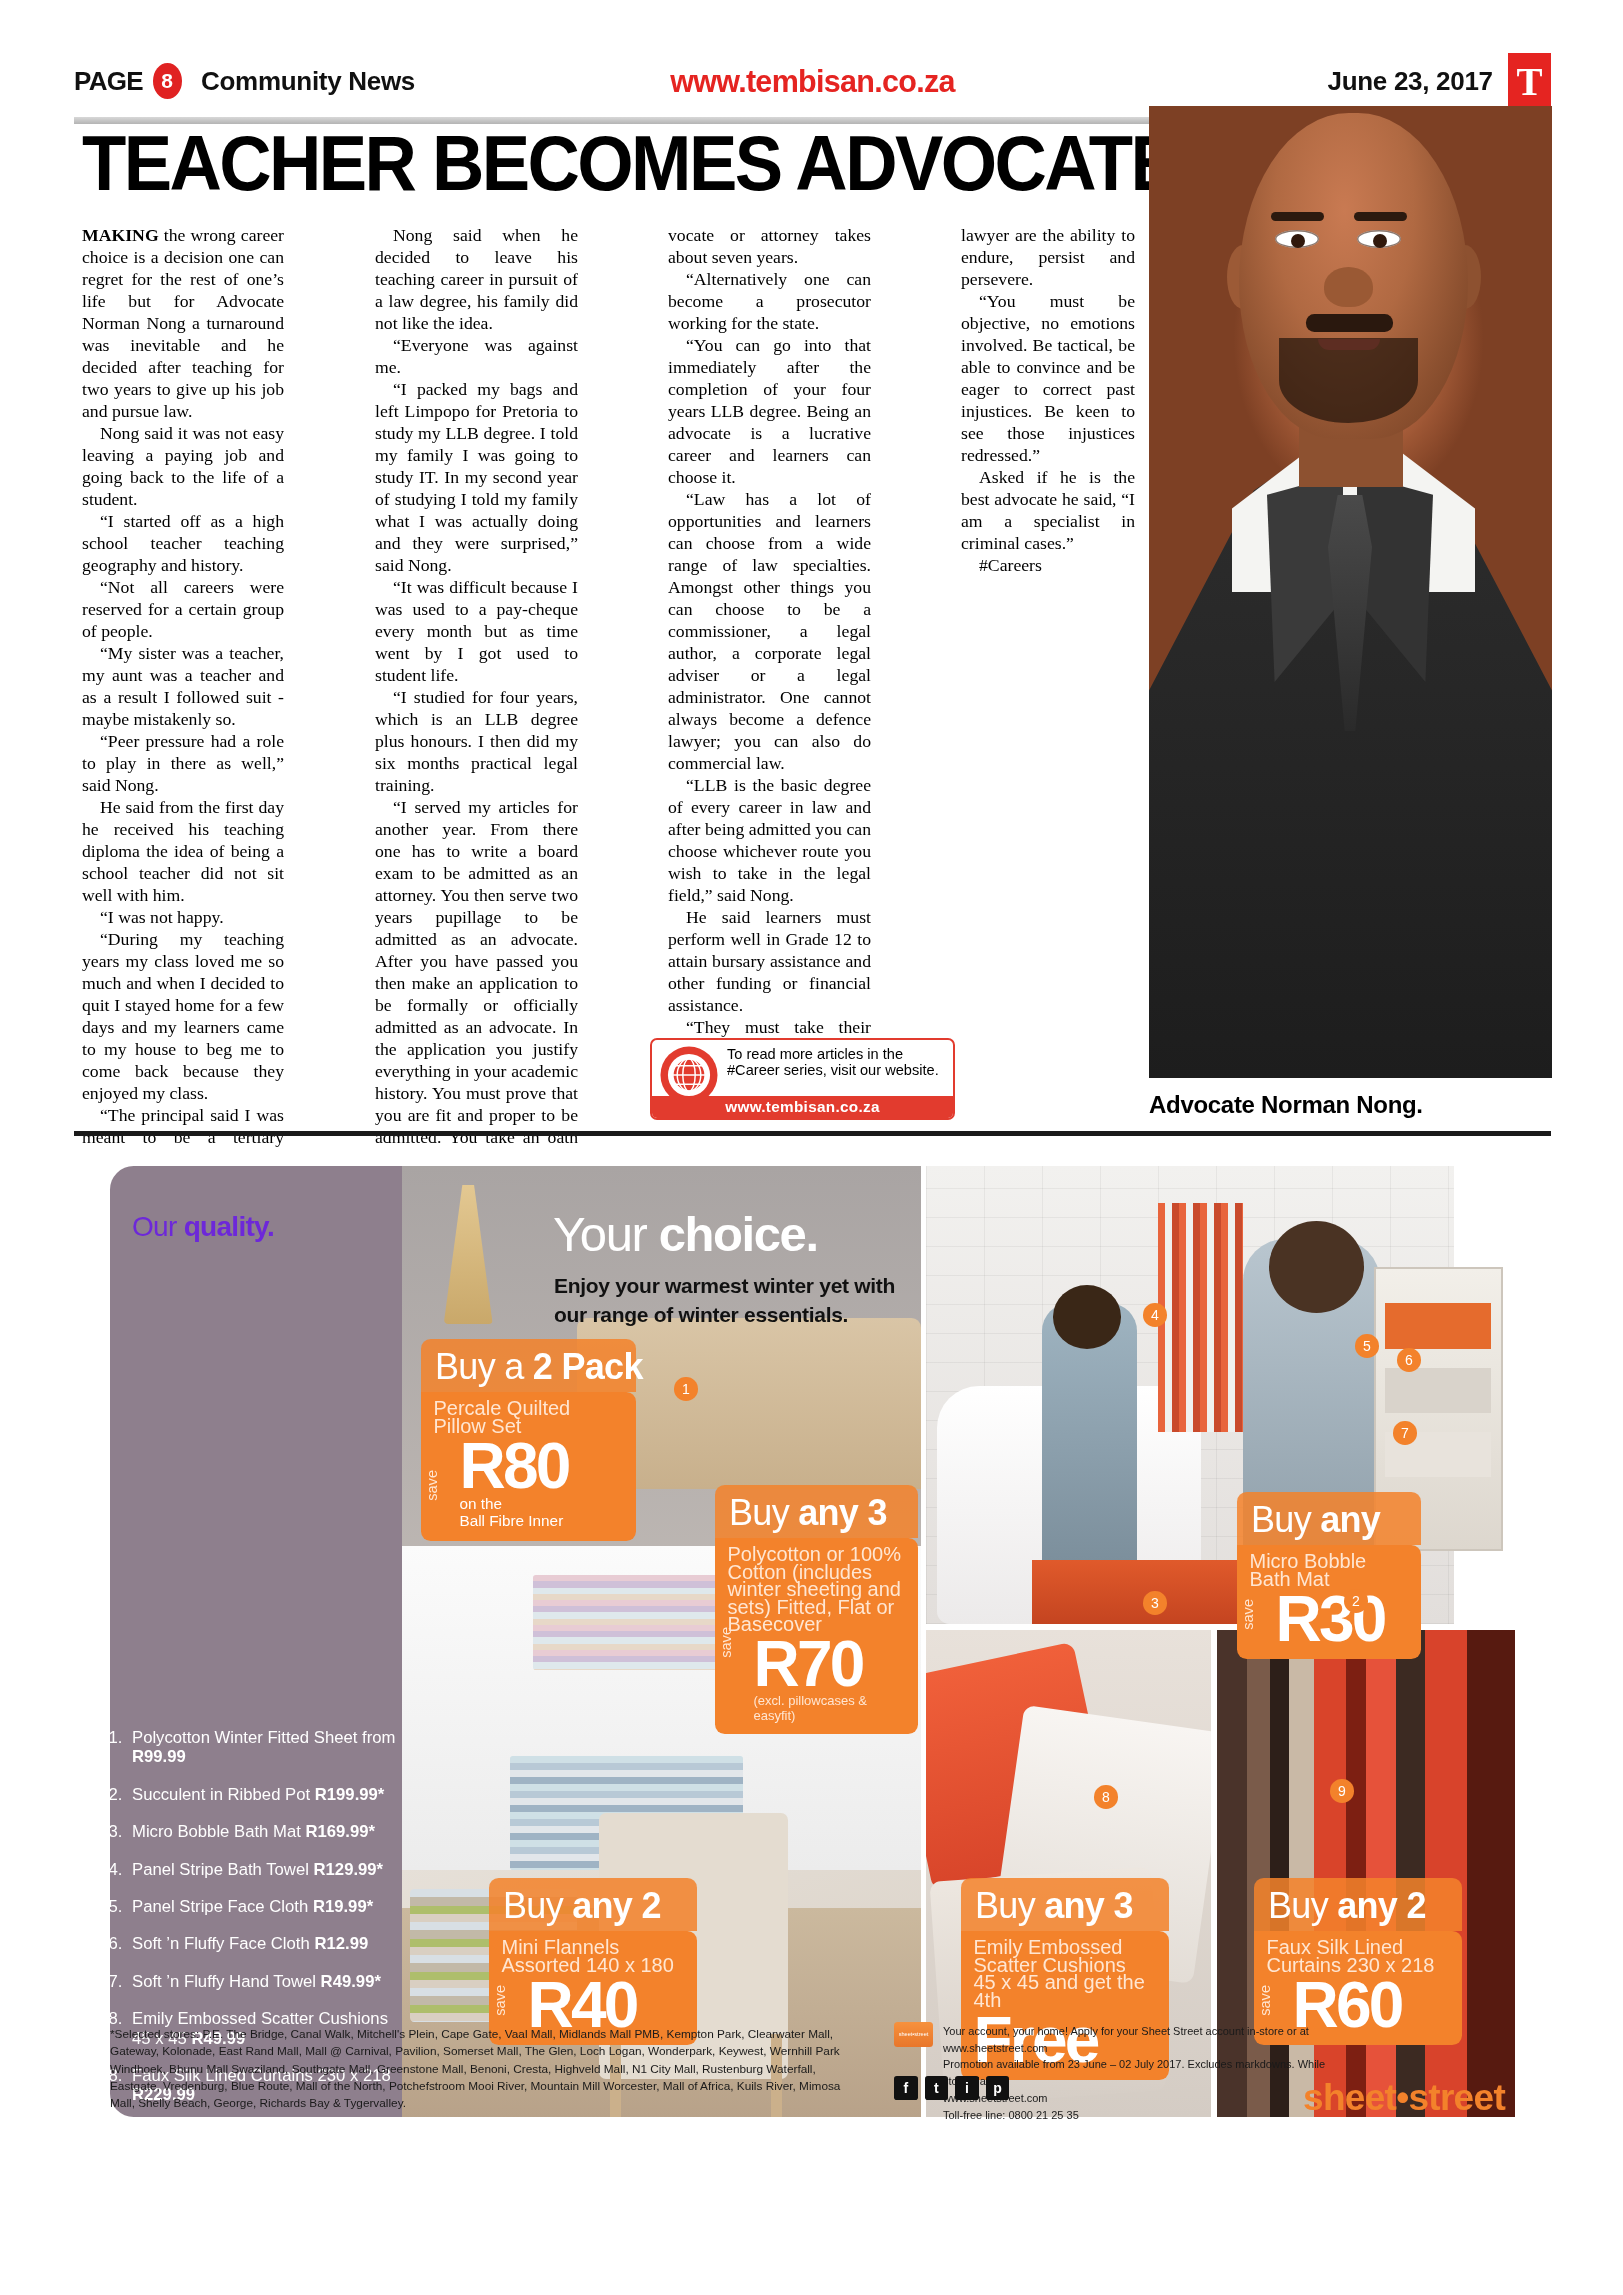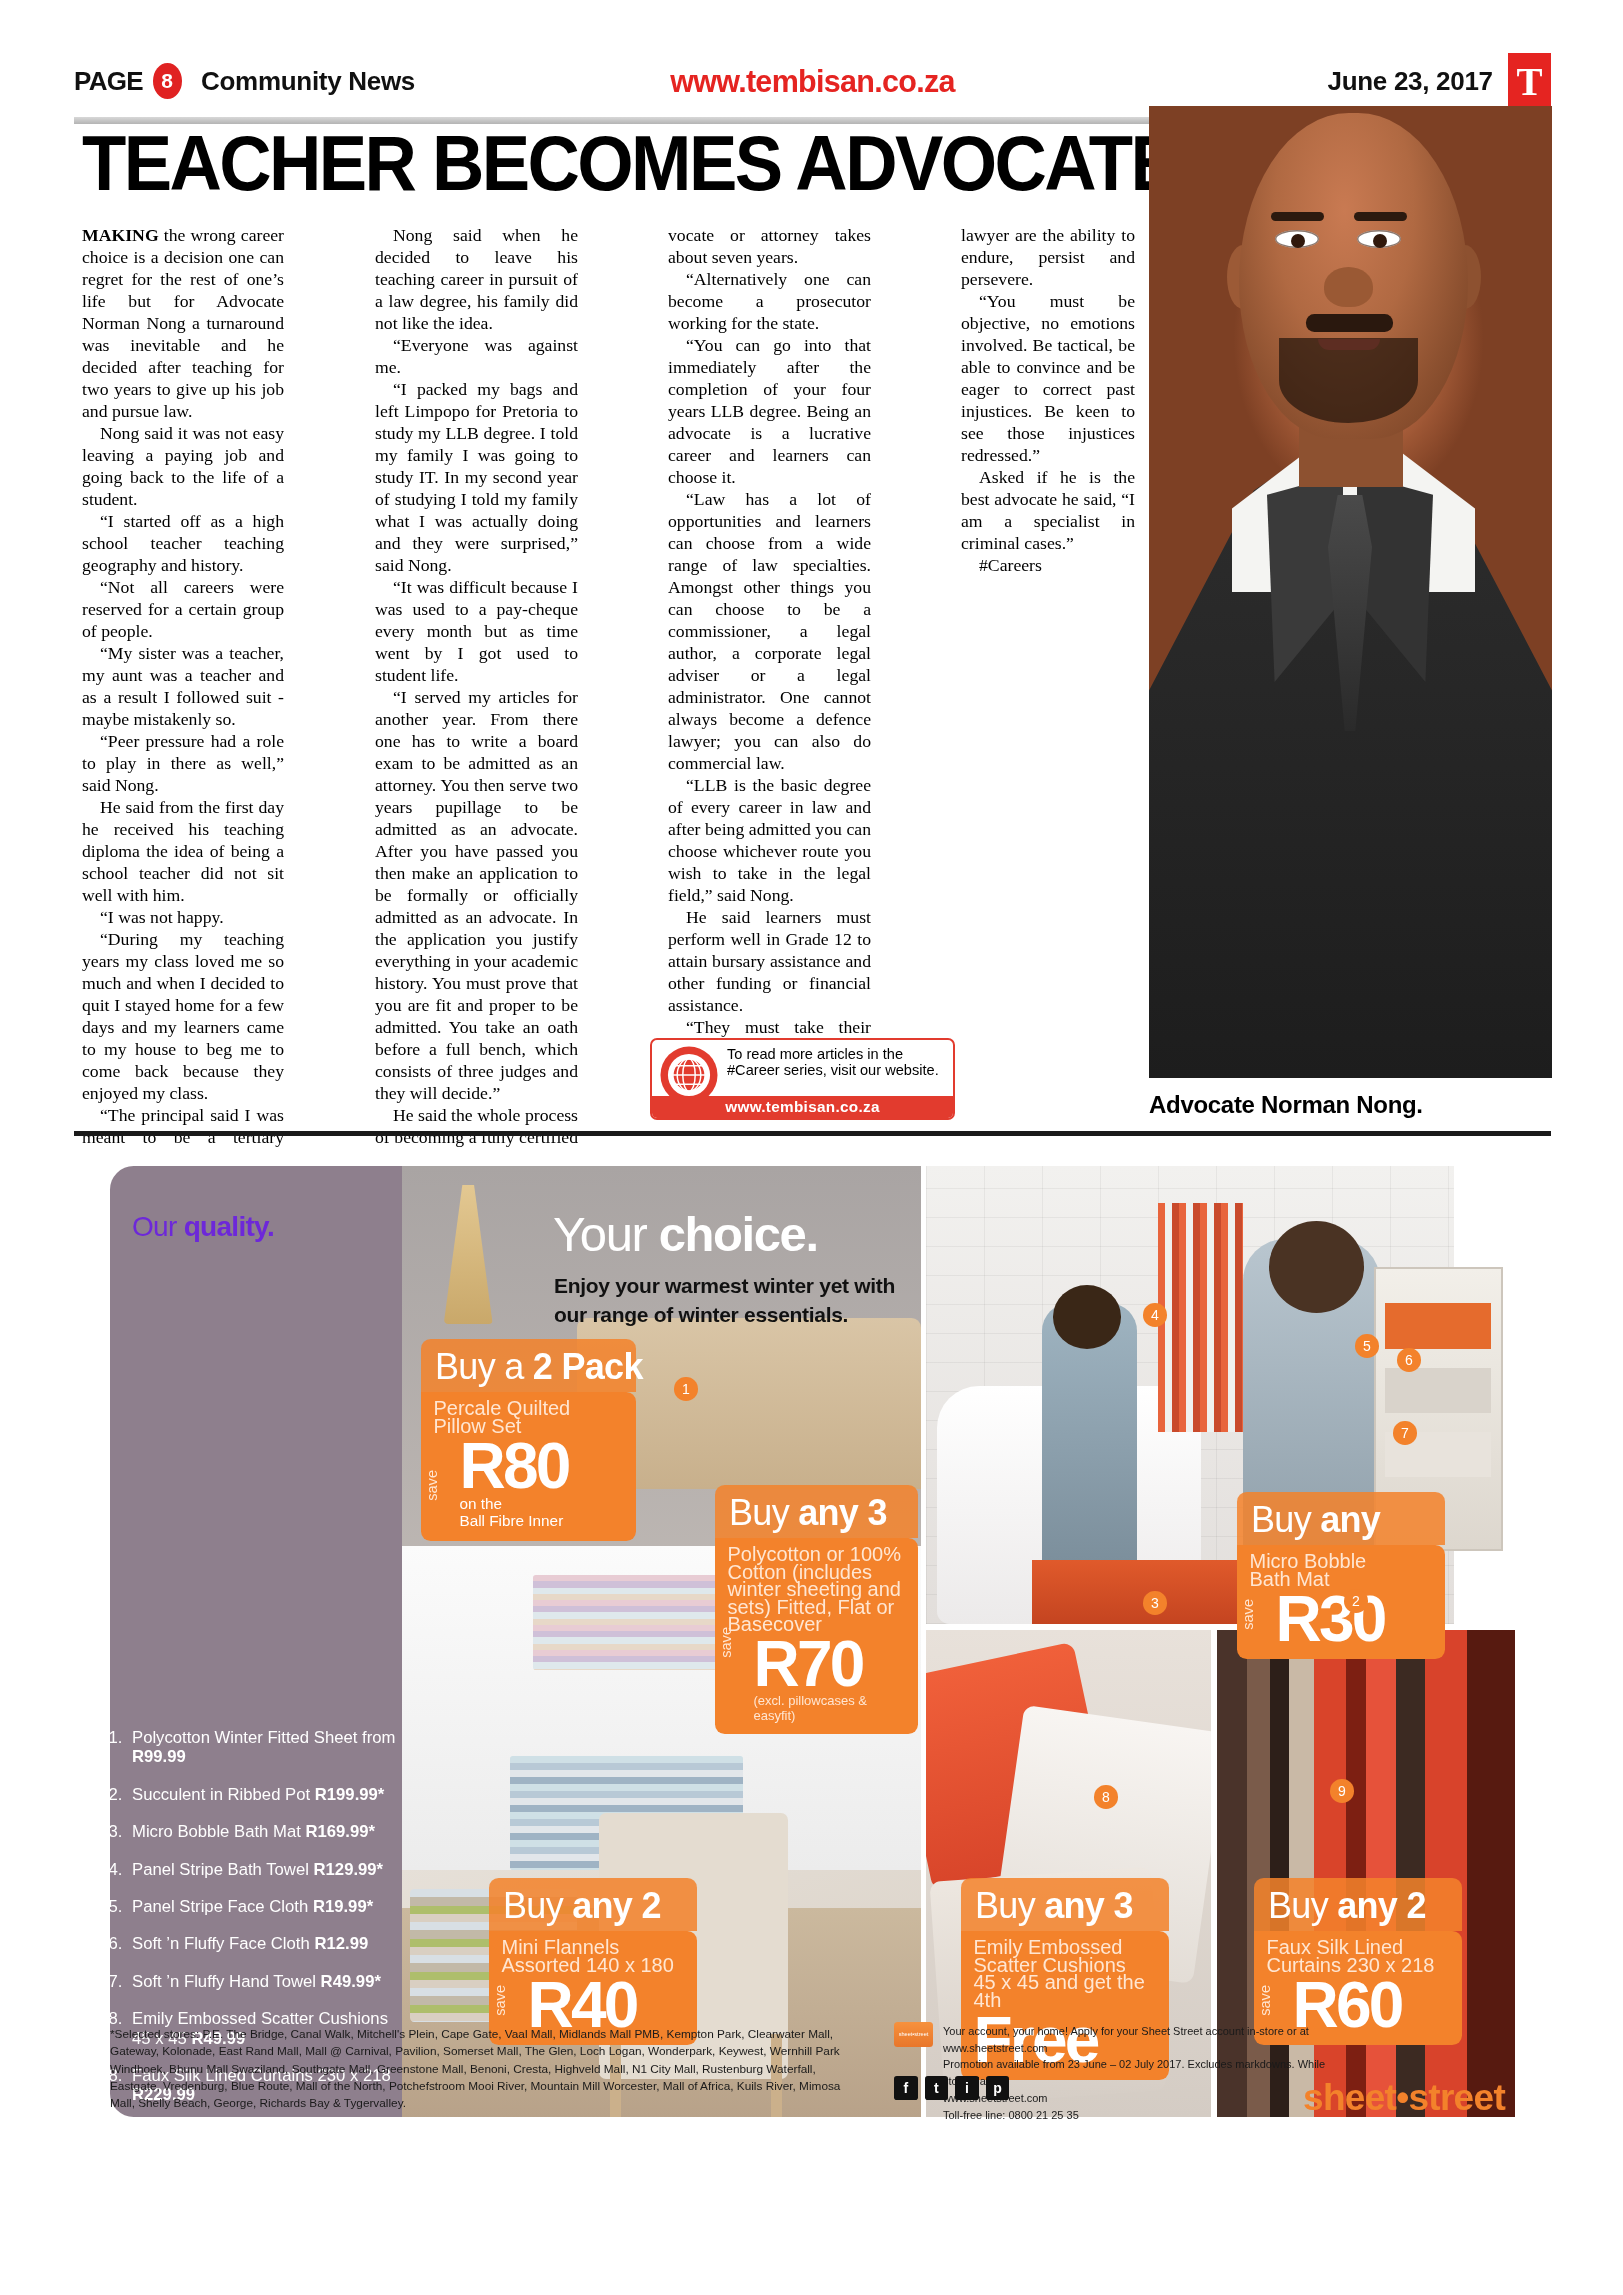--- a/index.html
+++ b/index.html
@@ -471,20 +471,21 @@
       <p>“I was not happy.</p>
       <p>“During my teaching years my class loved me so much and when I decided to quit I stayed home for a few days and my learners came to my house to beg me to come back because they enjoyed my class.</p>
       <p>“The principal said I was meant to be a tertiary lecturer, not a high school teacher.”</p>
     </div>
 
     <div class="col" id="col2">
       <p>Nong said when he decided to leave his teaching career in pursuit of a law degree, his family did not like the idea.</p>
       <p>“Everyone was against me.</p>
       <p>“I packed my bags and left Limpopo for Pretoria to study my LLB degree. I told my family I was going to study IT. In my second year of studying I told my family what I was actually doing and they were surprised,” said Nong.</p>
       <p>“It was difficult because I was used to a pay-cheque every month but as time went by I got used to student life.</p>
+      <p>“I studied for four years, which is an LLB degree plus honours. I then did my six months practical legal training.</p>
       <p>“I served my articles for another year. From there one has to write a board exam to be admitted as an attorney. You then serve two years pupillage to be admitted as an advocate. After you have passed you then make an application to be formally or officially admitted as an advocate. In the application you justify everything in your academic history. You must prove that you are fit and proper to be admitted. You take an oath before a full bench, which consists of three judges and they will decide.”</p>
       <p>He said the whole process of becoming a fully certified ad-</p>
     </div>
 
     <div class="col" id="col3">
       <p class="first">vocate or attorney takes about seven years.</p>
       <p>“Alternatively one can become a prosecutor working for the state.</p>
       <p>“You can go into that immediately after the completion of your four years LLB degree. Being an advocate is a lucrative career and learners can choose it.</p>
       <p>“Law has a lot of opportunities and learners can choose from a wide range of law specialties. Amongst other things you can choose to be a commissioner, a legal author, a corporate legal adviser or a legal administrator. One cannot always become a defence lawyer; you can also do commercial law.</p>
       <p>“LLB is the basic degree of every career in law and after being admitted you can choose whichever route you wish to take in the legal field,” said Nong.</p>
@@ -595,21 +596,21 @@
     <div class="badge" id="badge-sheeting" style="left:641px; top:333px; width:203px;">
       <div class="bhead"><span>Buy </span><b>any 3</b></div>
       <div class="bbody">
         <div class="bdesc">Polycotton or 100% Cotton (includes winter sheeting and sets) Fitted, Flat or Basecover</div>
         <div class="bsave" style="top:89px;">save</div>
         <div class="bprice" style="margin-left:26px;">R70</div>
         <div class="bsub" style="margin-left:26px;">(excl. pillowcases &amp; easyfit)</div>
       </div>
     </div>
 
-    <div class="badge" id="badge-bathmat" style="left:1163px; top:340px; width:208px;">
+    <div class="badge" id="badge-bathmat" style="left:1163px; top:340px; width:184px;">
       <div class="bhead"><span>Buy </span><b>any</b></div>
       <div class="bbody">
         <div class="bdesc" style="white-space:pre-line">Micro Bobble
 Bath Mat</div>
         <div class="bsave" style="top:54px;">save</div>
         <div class="bprice" style="margin-left:26px;">R30</div>
       </div>
     </div>
 
     <div class="badge" id="badge-flannels" style="left:415px; top:726px; width:208px;">

